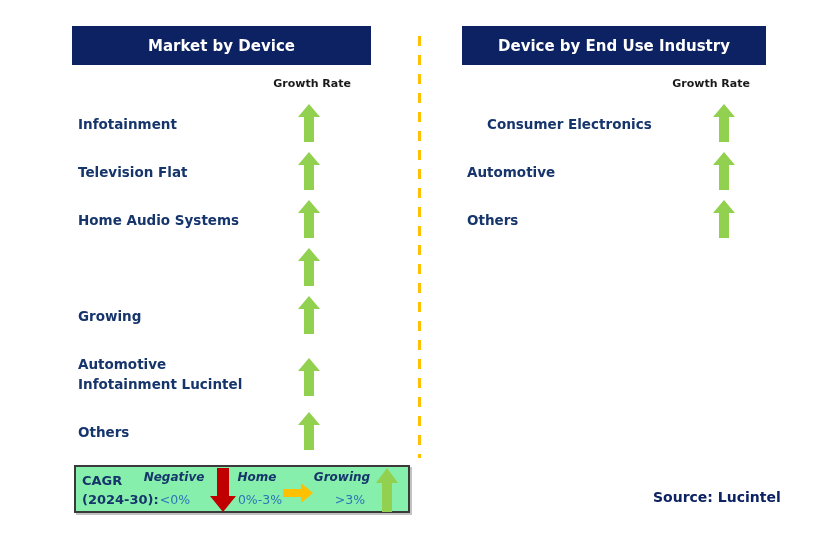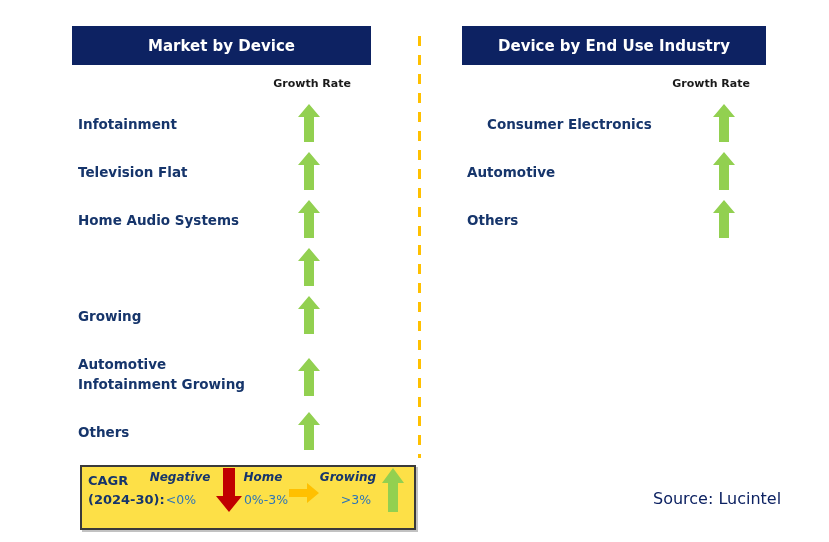--- a/index.html
+++ b/index.html
@@ -21,30 +21,30 @@
     font-size:11px;color:var(--growth-label);}
 
   .item-label{position:absolute;font-weight:bold;font-size:13.5px;color:var(--item-navy);
     line-height:20px;}
   .arrow{position:absolute;display:block;}
 
   .divider{position:absolute;left:418px;top:36px;width:3px;height:422px;
     background:repeating-linear-gradient(to bottom,var(--gold) 0px,var(--gold) 10px,
       transparent 10px,transparent 19px);}
 
-  .legend{position:absolute;left:80px;top:465px;width:336px;height:65px;background:#fde047;
+  .legend{position:absolute;left:74px;top:465px;width:336px;height:48px;background:#86efac;
     border:2px solid #3a3a3a;box-shadow:2px 2px 0 rgba(120,120,120,0.45);}
   .legend-title{position:absolute;left:6px;top:4px;font-weight:bold;font-size:13px;
     color:var(--item-navy);line-height:19px;}
   .legend-label{position:absolute;top:3px;font-weight:bold;font-style:italic;font-size:12px;
     color:var(--item-navy);text-align:center;}
   .legend-range{position:absolute;top:25px;font-size:12.5px;color:var(--light-blue);
     text-align:center;}
 
-  .source{position:absolute;left:653px;top:489px;font-weight:normal;font-size:16px;
+  .source{position:absolute;left:653px;top:489px;font-weight:bold;font-size:14px;
     color:var(--navy);}
 </style>
 </head>
 <body>
 
 <div class="canvas">
 
   <div class="panel-header" style="left:72px;top:26px;width:299px;">
     <span>Market by Device</span>
   </div>
@@ -67,21 +67,21 @@
 
   <svg class="arrow" style="left:298px;top:248px;" width="22" height="38" viewBox="0 0 22 38">
     <polygon points="11,0 22,13 16,13 16,38 6,38 6,13 0,13" fill="#92d050"></polygon>
   </svg>
 
   <div class="item-label" style="left:78px;top:306px;">Growing</div>
   <svg class="arrow" style="left:298px;top:296px;" width="22" height="38" viewBox="0 0 22 38">
     <polygon points="11,0 22,13 16,13 16,38 6,38 6,13 0,13" fill="#92d050"></polygon>
   </svg>
 
-  <div class="item-label" style="left:78px;top:354px;width:190px;">Automotive Infotainment Growing</div>
+  <div class="item-label" style="left:78px;top:354px;width:190px;">Automotive Infotainment Lucintel</div>
   <svg class="arrow" style="left:298px;top:358px;" width="22" height="38" viewBox="0 0 22 38">
     <polygon points="11,0 22,13 16,13 16,38 6,38 6,13 0,13" fill="#92d050"></polygon>
   </svg>
 
   <div class="item-label" style="left:78px;top:422px;">Others</div>
   <svg class="arrow" style="left:298px;top:412px;" width="22" height="38" viewBox="0 0 22 38">
     <polygon points="11,0 22,13 16,13 16,38 6,38 6,13 0,13" fill="#92d050"></polygon>
   </svg>
 
   <div class="divider"></div>

